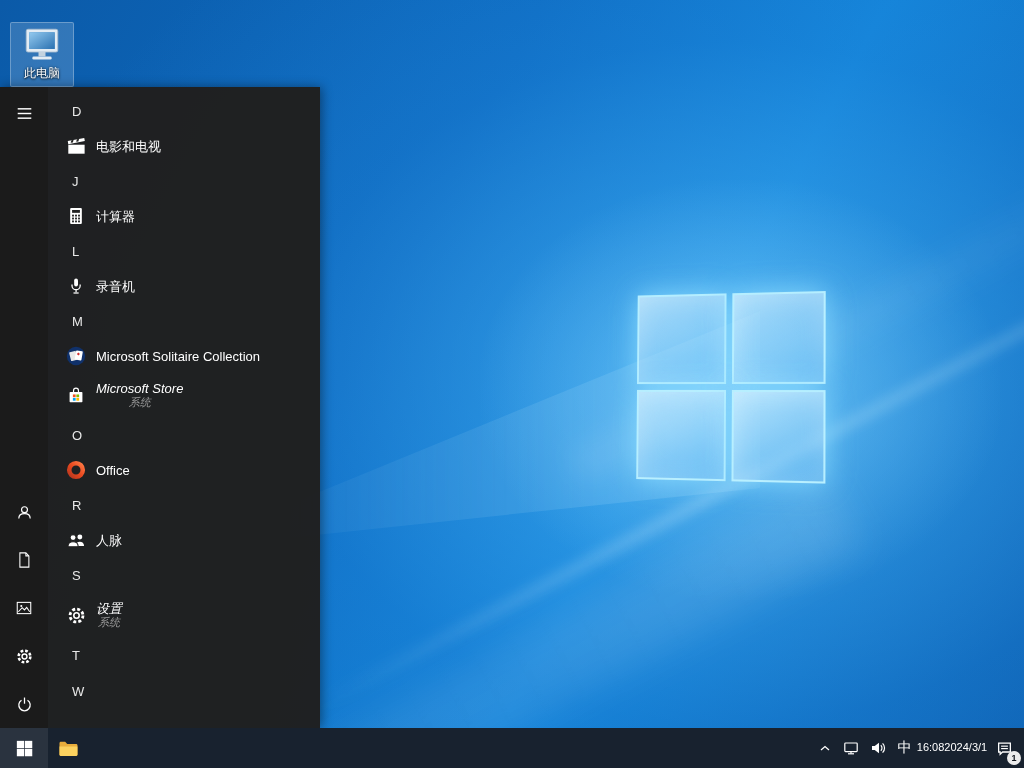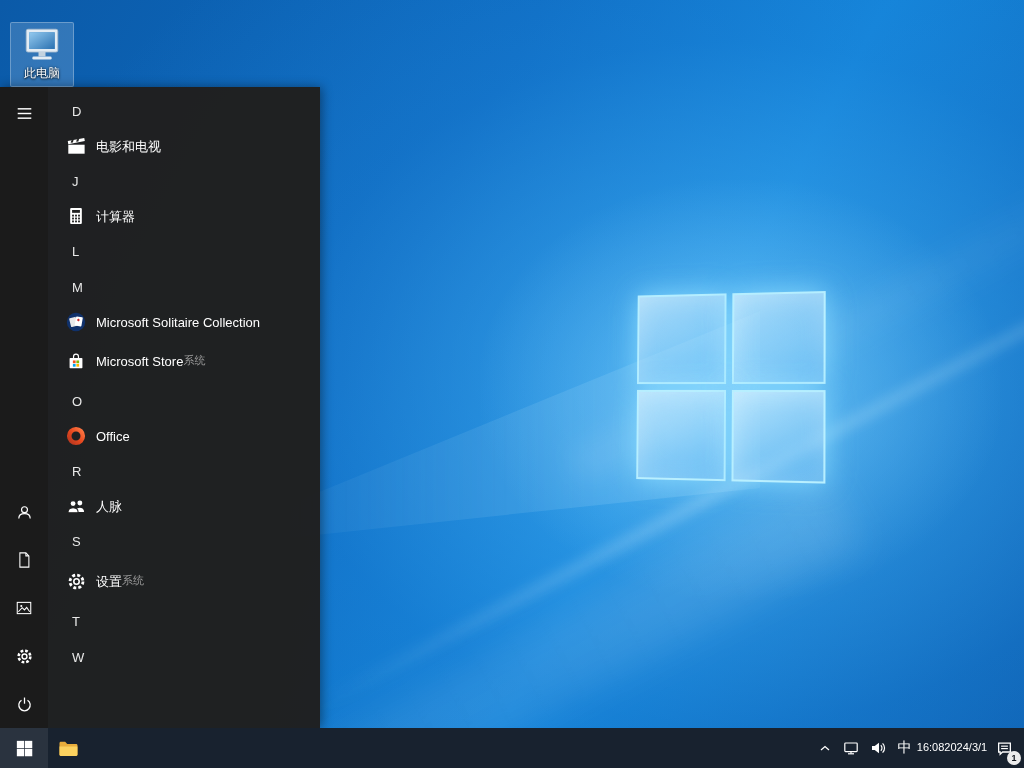--- a/index.html
+++ b/index.html
@@ -81,21 +81,21 @@
     height: 36px; display: flex; align-items: center; padding-left: 24px;
     color: #e9e9e9; font-size: 13px; flex: none;
   }
   .app-row {
     height: 34px; display: flex; align-items: center; padding-left: 16px; gap: 8px; flex: none; text-align: center;
   }
   .app-row.two-line { height: 44px; }
   .app-icon { width: 24px; height: 24px; flex: none; display: flex; align-items: center; justify-content: center; }
   .app-label { color: #ffffff; font-size: 13px; line-height: 15px; }
   .app-sub { color: #9a9a9a; font-size: 11px; line-height: 13px; }
-  .app-text { display: flex; flex-direction: row; justify-content: center; }
+  .app-text { display: flex; flex-direction: column; justify-content: center; font-style: italic; }
   .row-chevron { margin-left: auto; margin-right: 24px; display: flex; }
 
   
   .taskbar {
     position: absolute; left: 0; right: 0; bottom: 0; height: 40px;
     background: #18222f; display: flex; align-items: stretch; z-index: 5;
   }
   .tb-btn { width: 48px; display: flex; align-items: center; justify-content: center; }
   .tb-btn.narrow { width: 40px; }
   .tb-start { background: rgba(255,255,255,0.08); }
@@ -238,20 +238,31 @@
           </g>
         </svg>
       </span>
       <span class="app-label">计算器</span>
     </div>
 
     <div class="letter-row">
       <span>L</span>
     </div>
 
+    <div class="app-row">
+      <span class="app-icon">
+        <svg width="20" height="20" viewBox="0 0 24 24">
+          <rect x="9.8" y="3" width="4.6" height="9.6" rx="2.3" fill="#fff"></rect>
+          <path d="M7.2 10.2v1.4a4.9 4.9 0 0 0 9.8 0v-1.4" fill="none" stroke="#fff" stroke-width="1.5"></path>
+          <line x1="12.1" y1="16.6" x2="12.1" y2="19.6" stroke="#fff" stroke-width="1.5"></line>
+          <line x1="9" y1="20.4" x2="15.2" y2="20.4" stroke="#fff" stroke-width="1.5"></line>
+        </svg>
+      </span>
+      <span class="app-label">录音机</span>
+    </div>
 
     <div class="letter-row">
       <span>M</span>
     </div>
 
     <div class="app-row">
       <span class="app-icon">
         <svg width="22" height="22" viewBox="0 0 24 24">
           <circle cx="12" cy="12" r="10" fill="#10316b"></circle>
           <g transform="rotate(-14 9 12)">

